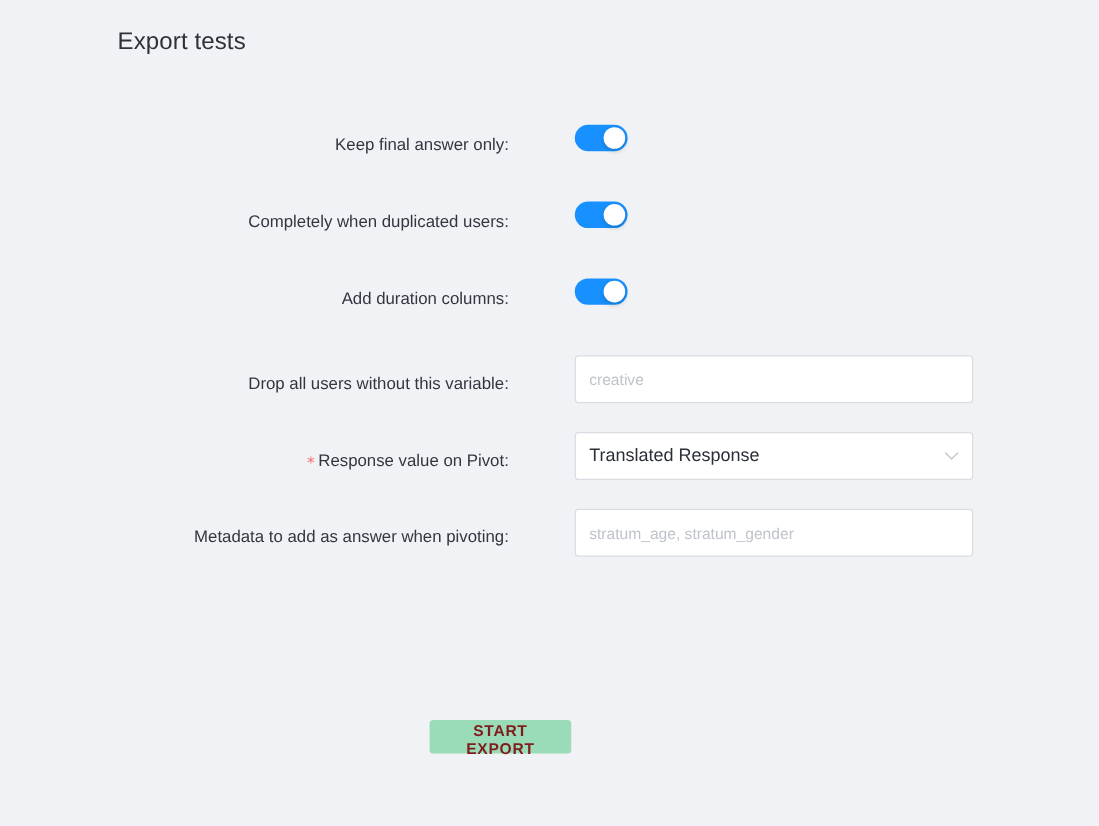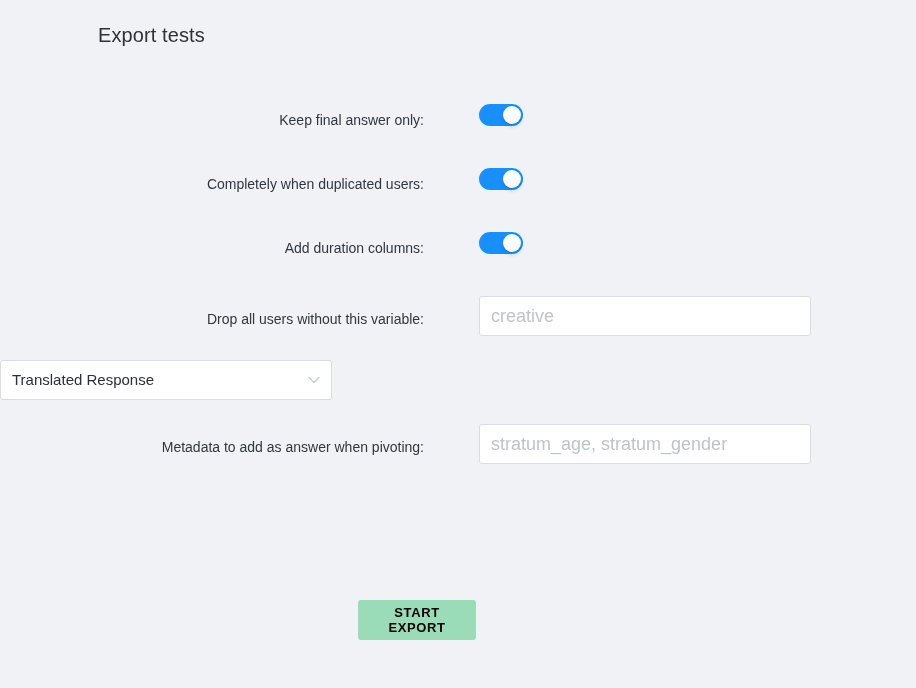--- a/index.html
+++ b/index.html
@@ -105,21 +105,21 @@
   
   .text-input {
     display: block;
     width: 332px;
     height: 40px;
     padding: 4px 11px;
     border: 1px solid #d9dde2;
     border-radius: 3px;
     background: #ffffff;
     font-family: "Liberation Sans", sans-serif;
-    font-size: 18px;
+    font-size: 13px;
     color: #737373;
     outline: none;
   }
   .text-input::placeholder {
     color: #bfc4cc;
     opacity: 1;
   }
 
   
   .select {
@@ -160,25 +160,25 @@
   .submit-wrap {
     position: absolute;
     left: 0;
     top: 600px;
     width: 916px;
   }
   .submit-btn {
     display: block;
     margin-left: 358px;
     width: 118px;
-    height: 40px;
+    height: 28px;
     border: none;
     border-radius: 3px;
     background: #9adcb7;
-    color: #000000;
+    color: #7f1d1d;
     font-family: "Liberation Sans", sans-serif;
     font-size: 13px;
     font-weight: bold;
     letter-spacing: 0.6px;
     text-transform: uppercase;
     cursor: pointer;
   }
 </style>
 </head>
 <body>
@@ -212,20 +212,21 @@
 
     <div class="form-row row-input">
       <div class="form-label"><span>Drop all users without this variable</span><span>:</span></div>
       <div class="form-control">
         <input class="text-input" type="text" placeholder="creative" style="">
       </div>
     </div>
 
 
     <div class="form-row row-select">
+      <div class="form-label"><span class="req-star">*</span><span>Response value on Pivot</span><span>:</span></div>
       <div class="form-control">
         <div class="select">
           <div class="select-value">Translated Response</div>
           <span class="select-arrow">
             <svg viewBox="0 0 12 8" width="12" height="8" xmlns="http://www.w3.org/2000/svg">
               <path d="M1 1.5 L6 6.5 L11 1.5" fill="none" stroke="#c2c7cf" stroke-width="1.2" stroke-linecap="round" stroke-linejoin="round"></path>
             </svg>
           </span>
         </div>
       </div>

